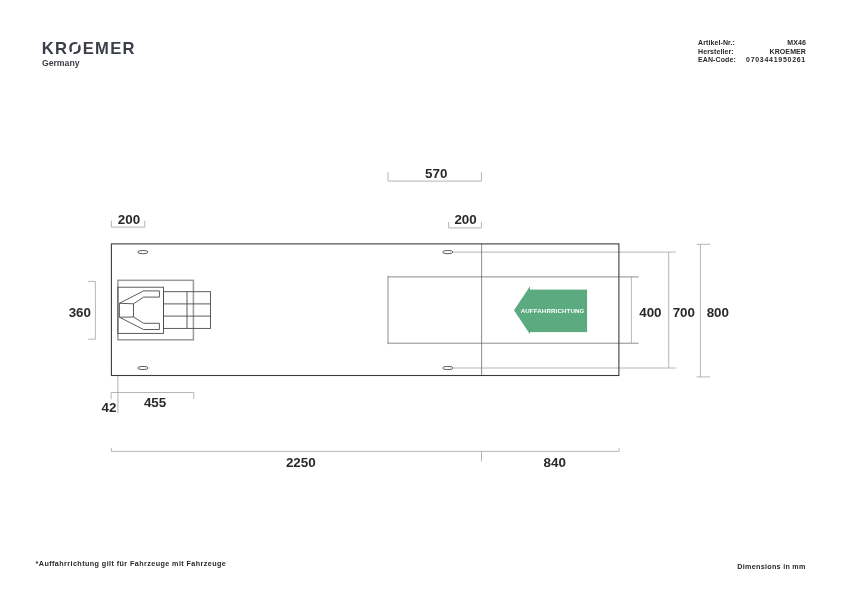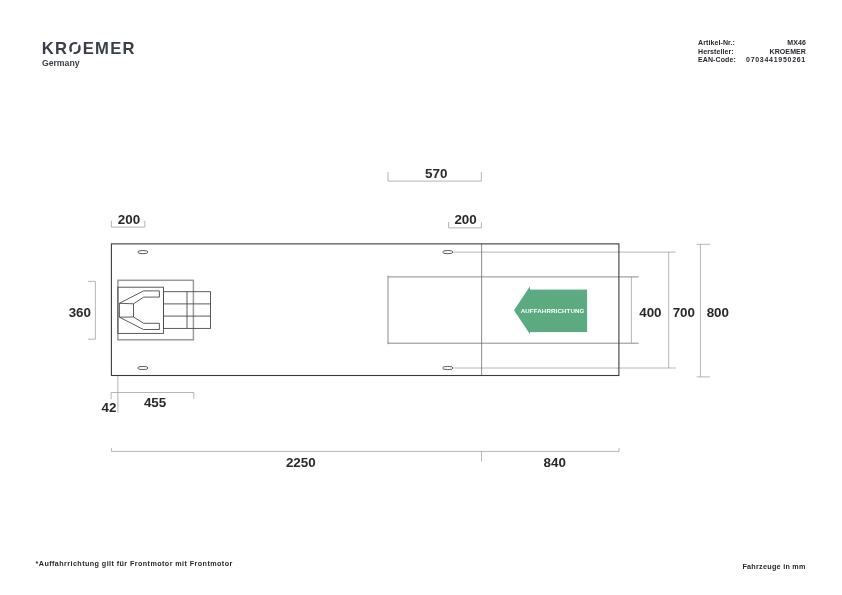--- a/index.html
+++ b/index.html
@@ -102,14 +102,14 @@
     <text x="650.4" y="317.0">400</text>
     <text x="683.8" y="317.0">700</text>
     <text x="717.8" y="317.0">800</text>
     <text x="109.0" y="411.8">42</text>
     <text x="155.1" y="407.3">455</text>
     <text x="300.8" y="466.6">2250</text>
     <text x="554.7" y="467.4">840</text>
   </g>
 </svg>
 
-<div class="abs ft" style="left:35.6px;top:558.8px;">*Auffahrrichtung gilt für Frontmotor mit Frontmotor</div>
-<div class="abs ft" style="right:36.3px;top:562.0px;letter-spacing:0.28px;">Fahrzeuge in mm</div>
+<div class="abs ft" style="left:35.6px;top:558.8px;">*Auffahrrichtung gilt für Fahrzeuge mit Fahrzeuge</div>
+<div class="abs ft" style="right:36.3px;top:562.0px;letter-spacing:0.28px;">Dimensions in mm</div>
 
 </body></html>

